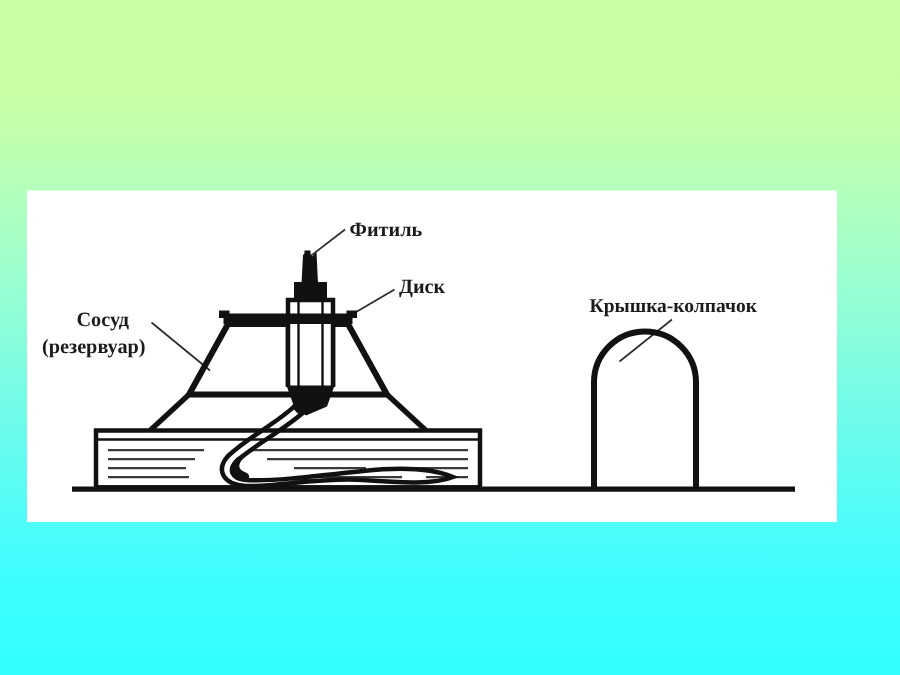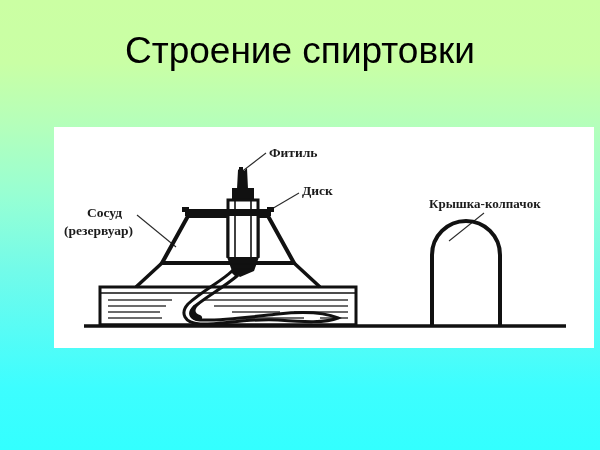--- a/index.html
+++ b/index.html
@@ -47,21 +47,20 @@
   }
 
   
   #figure-panel {
     position: absolute;
     left: 18px;
     top: 127px;
     width: 540px;
     height: 221px;
     background: #ffffff;
-    margin-left: 36px;
   }
 
   #figure-svg {
     position: absolute;
     left: 0;
     top: 0;
     width: 540px;
     height: 221px;
     display: block;
   }
@@ -92,21 +91,20 @@
     stroke: #3a3a3a;
     stroke-width: 1.5;
     stroke-linecap: butt;
   }
 </style>
 </head>
 <body>
 
 <div id="slide">
 
-  <div id="title">Строение спиртовки</div>
 
   <div id="figure-panel">
 
     <svg id="figure-svg" viewBox="0 0 540 221">
 
       <text class="diagram-label lbl-lg" x="215" y="30">Фитиль</text>
       <path class="leader" d="M 212 26 L 186 46"></path>
 
       <text class="diagram-label lbl-lg" x="248" y="68">Диск</text>
       <path class="leader" d="M 245 66 L 216 83"></path>

